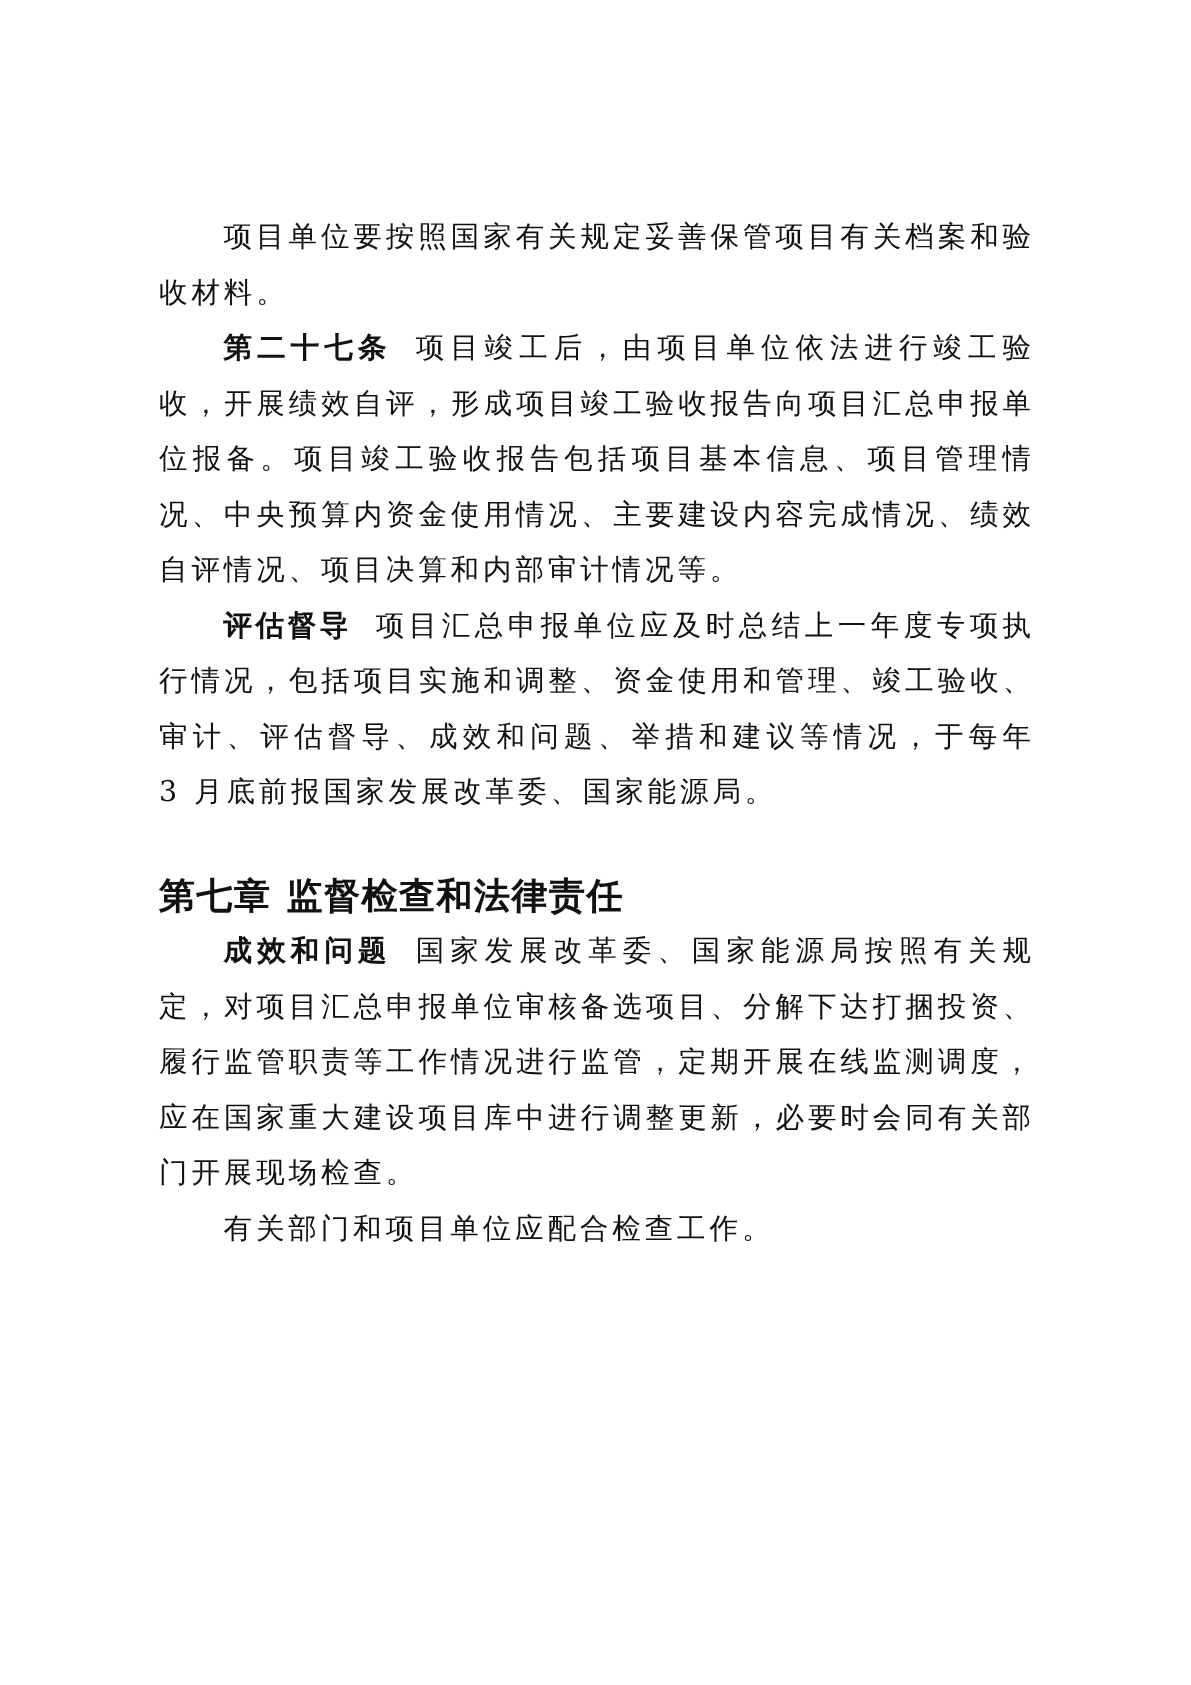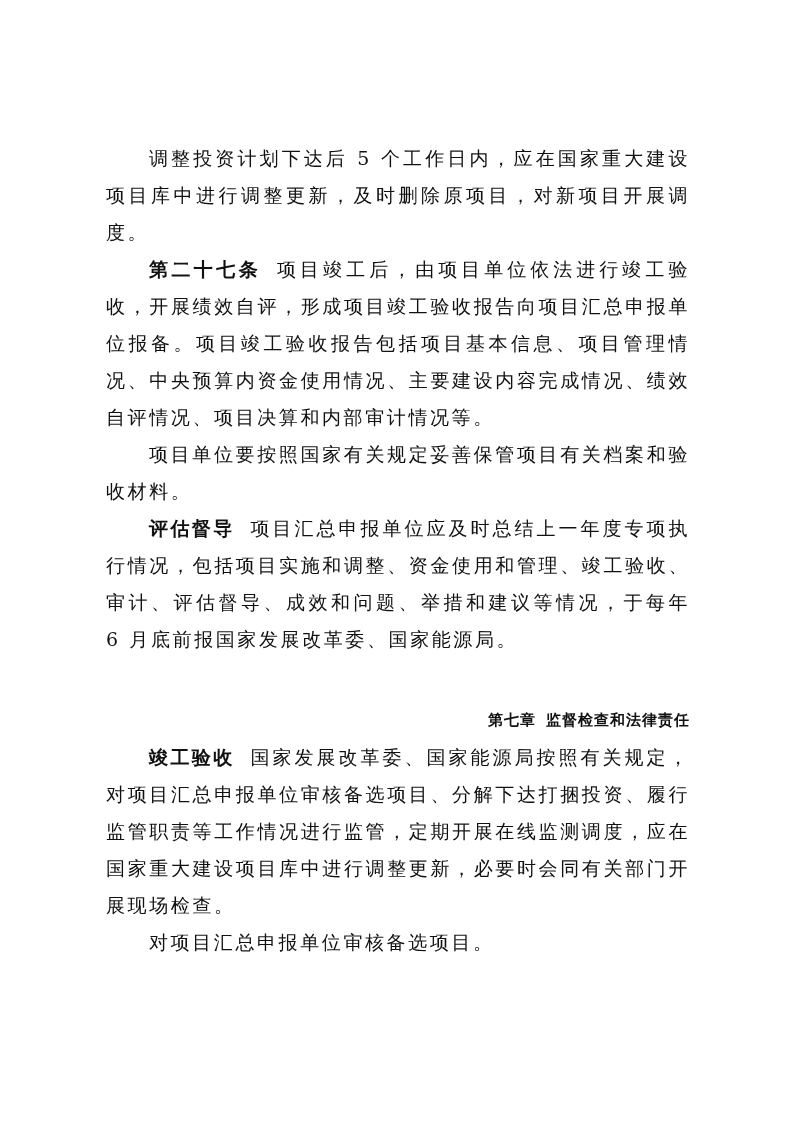--- a/index.html
+++ b/index.html
@@ -11,49 +11,46 @@
     width: 584px;
     font-family: "DejaVu Serif", "Liberation Serif", serif;
     font-size: 19px;
     color: #111111;
     line-height: 37px;
     letter-spacing: 2.6px;
   }
   .para { margin: 0; text-indent: 43px; text-align: justify; text-align-last: left; }
   .art { font-family: "DejaVu Sans", "Liberation Sans", sans-serif; font-weight: bold; letter-spacing: 2px; margin-right: 16px; }
   .chapter {
-    margin: 44px 0 0 0;
-    text-align: right;
+    margin: 32px 0 0 0;
+    text-align: left;
     font-family: "DejaVu Sans", "Liberation Sans", sans-serif;
     font-weight: bold;
-    font-size: 15px;
+    font-size: 24px;
     letter-spacing: 1px;
   }
   .chapter .gap { display: inline-block; width: 10px; }
 </style>
 </head>
 <body>
 
 <div class="page">
   <p class="para">
-    <span>调整投资计划下达后 5 个工作日内，应在国家重大建设项目库中进行调整更新，及时删除原项目，对新项目开展调度。</span>
+    <span>项目单位要按照国家有关规定妥善保管项目有关档案和验收材料。</span>
   </p>
   <p class="para">
     <span class="art">第二十七条</span><span>项目竣工后，由项目单位依法进行竣工验收，开展绩效自评，形成项目竣工验收报告向项目汇总申报单位报备。项目竣工验收报告包括项目基本信息、项目管理情况、中央预算内资金使用情况、主要建设内容完成情况、绩效自评情况、项目决算和内部审计情况等。</span>
   </p>
   <p class="para">
-    <span>项目单位要按照国家有关规定妥善保管项目有关档案和验收材料。</span>
-  </p>
-  <p class="para">
-    <span class="art">评估督导</span><span>项目汇总申报单位应及时总结上一年度专项执行情况，包括项目实施和调整、资金使用和管理、竣工验收、审计、评估督导、成效和问题、举措和建议等情况，于每年 6 月底前报国家发展改革委、国家能源局。</span>
+    <span class="art">评估督导</span><span>项目汇总申报单位应及时总结上一年度专项执行情况，包括项目实施和调整、资金使用和管理、竣工验收、审计、评估督导、成效和问题、举措和建议等情况，于每年 3 月底前报国家发展改革委、国家能源局。</span>
   </p>
 
   <div class="chapter">
     <span>第七章</span><span class="gap"></span><span>监督检查和法律责任</span>
   </div>
 
   <p class="para">
-    <span class="art">竣工验收</span><span>国家发展改革委、国家能源局按照有关规定，对项目汇总申报单位审核备选项目、分解下达打捆投资、履行监管职责等工作情况进行监管，定期开展在线监测调度，应在国家重大建设项目库中进行调整更新，必要时会同有关部门开展现场检查。</span>
+    <span class="art">成效和问题</span><span>国家发展改革委、国家能源局按照有关规定，对项目汇总申报单位审核备选项目、分解下达打捆投资、履行监管职责等工作情况进行监管，定期开展在线监测调度，应在国家重大建设项目库中进行调整更新，必要时会同有关部门开展现场检查。</span>
   </p>
   <p class="para">
-    <span>对项目汇总申报单位审核备选项目。</span>
+    <span>有关部门和项目单位应配合检查工作。</span>
   </p>
 </div>
 
 </body></html>

